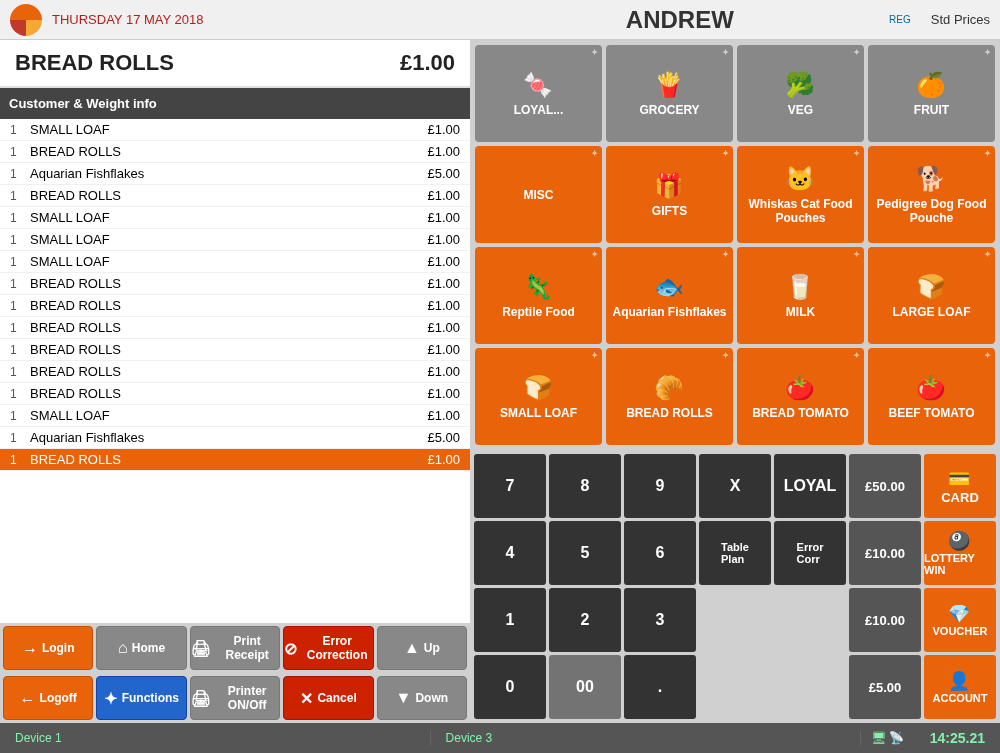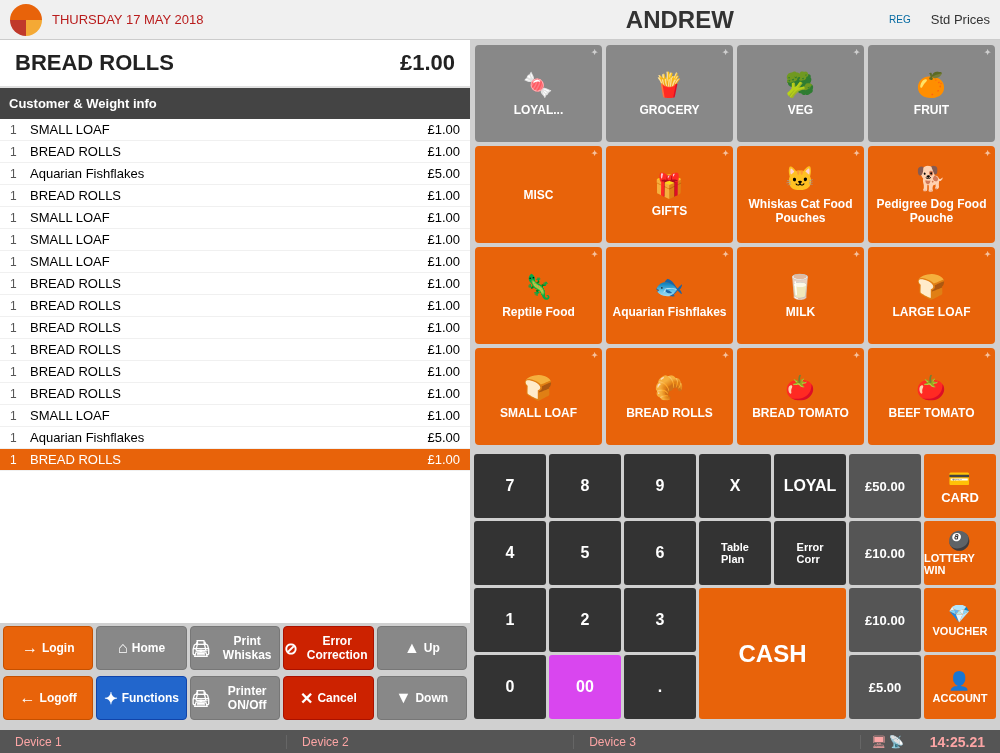--- a/index.html
+++ b/index.html
@@ -201,23 +201,23 @@
       font-size: 16px;
       font-weight: bold;
     }
 
     
     #status-bar {
       position: absolute;
       bottom: 0;
       left: 0;
       right: 0;
-      height: 23px;
+      height: 30px;
       background: #555;
-      color: #fca5a5;
+      color: #86efac;
       display: flex;
       align-items: center;
       font-size: 12px;
     }
     .status-item {
       flex: 1;
       padding: 0 15px;
       border-right: 1px solid #666;
     }
     .status-time {
@@ -344,21 +344,21 @@
     <div class="func-btn orange">
       <span class="func-btn-icon">→</span>
       <span>Login</span>
     </div>
     <div class="func-btn">
       <span class="func-btn-icon">⌂</span>
       <span>Home</span>
     </div>
     <div class="func-btn">
       <span class="func-btn-icon">🖨</span>
-      <span>Print Whiskas</span>
+      <span>Print Receipt</span>
     </div>
     <div class="func-btn red">
       <span class="func-btn-icon">⊘</span>
       <span>Error Correction</span>
     </div>
     <div class="func-btn">
       <span class="func-btn-icon">▲</span>
       <span>Up</span>
     </div>
   </div>
@@ -487,35 +487,33 @@
     <div class="num-btn" style="grid-area: 2 / 4 / span 1 / span 1; background: rgb(51, 51, 51); font-size: 11px;">Table<br>Plan</div>
     <div class="num-btn" style="grid-area: 2 / 5 / span 1 / span 1; background: rgb(51, 51, 51); font-size: 11px;">Error<br>Corr</div>
     <div class="num-btn" style="grid-area: 2 / 6 / span 1 / span 1; background: rgb(85, 85, 85); font-size: 13px;">£10.00</div>
     <div class="num-btn" style="grid-area: 2 / 7 / span 1 / span 1; background: rgb(232, 99, 10); flex-direction: column; font-size: 11px;">
       <span style="font-size:18px">🎱</span>
       <span>LOTTERY WIN</span>
     </div>
     <div class="num-btn" style="grid-area: 3 / 1 / span 1 / span 1; background: rgb(51, 51, 51);">1</div>
     <div class="num-btn" style="grid-area: 3 / 2 / span 1 / span 1; background: rgb(51, 51, 51);">2</div>
     <div class="num-btn" style="grid-area: 3 / 3 / span 1 / span 1; background: rgb(51, 51, 51);">3</div>
-    <div class="num-btn" style="grid-area: 3 / 4 / span 2 / span 2; background: rgb(232, 99, 10); font-size: 24px; font-weight: bold;">CASH</div>
     <div class="num-btn" style="grid-area: 3 / 6 / span 1 / span 1; background: rgb(85, 85, 85); font-size: 13px;">£10.00</div>
     <div class="num-btn" style="grid-area: 3 / 7 / span 1 / span 1; background: rgb(232, 99, 10); flex-direction: column; font-size: 11px;">
       <span style="font-size:18px">💎</span>
       <span>VOUCHER</span>
     </div>
     <div class="num-btn" style="grid-area: 4 / 1 / span 1 / span 1; background: rgb(51, 51, 51);">0</div>
-    <div class="num-btn" style="grid-area: 4 / 2 / span 1 / span 1; background: #d946ef;">00</div>
+    <div class="num-btn" style="grid-area: 4 / 2 / span 1 / span 1; background: #737373;">00</div>
     <div class="num-btn" style="grid-area: 4 / 3 / span 1 / span 1; background: rgb(51, 51, 51);">.</div>
     <div class="num-btn" style="grid-area: 4 / 6 / span 1 / span 1; background: rgb(85, 85, 85); font-size: 13px;">£5.00</div>
     <div class="num-btn" style="grid-area: 4 / 7 / span 1 / span 1; background: rgb(232, 99, 10); flex-direction: column; font-size: 11px;">
       <span style="font-size:18px">👤</span>
       <span>ACCOUNT</span>
     </div>
   </div>
 
 <div id="status-bar">
   <span class="status-item">Device 1</span>
-  <span class="status-item">Device 2</span>
   <span class="status-item">Device 3</span>
   <span class="status-icons">🖥 📡</span>
   <span class="status-time">14:25.21</span>
 </div>
 
 </body></html>

